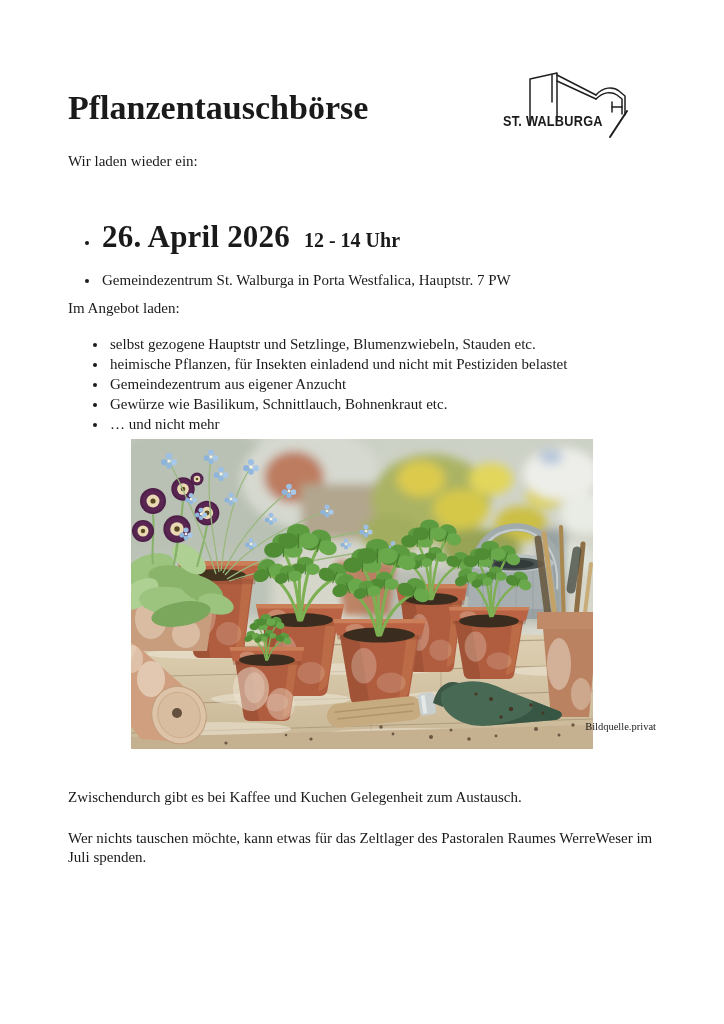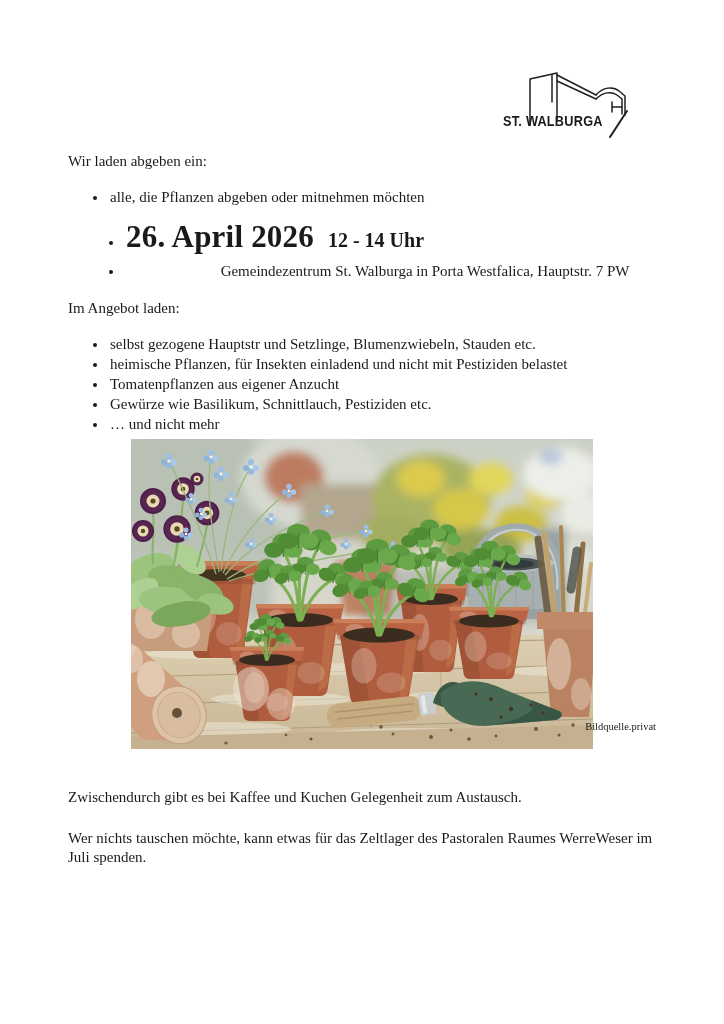--- a/index.html
+++ b/index.html
@@ -9,75 +9,73 @@
   h1.title{position:absolute;left:68px;top:88px;margin:0;font-size:34px;font-weight:bold;line-height:1.2;}
   .logo-svg{position:absolute;left:500px;top:70px;}
   .logo-text{position:absolute;left:503px;top:112px;font-family:"Liberation Sans",sans-serif;
              font-weight:bold;font-size:15.5px;letter-spacing:.3px;white-space:nowrap;
              transform:scaleX(.82);transform-origin:left center;}
   p.body{font-size:15px;line-height:19px;}
   ul.blist{list-style:disc;padding-left:40px;margin:0;font-size:15px;line-height:20px;}
   ul.blist li{padding-left:2px;}
   .intro{top:152px;}
   .invite{top:187px;position:absolute;left:68px;width:588px;}
-  .when{top:221px;position:absolute;left:84px;width:600px;}
+  .when{top:221px;position:absolute;left:60px;width:600px;}
   .date-line{font-size:15px;line-height:1.05;}
   .big-date{font-size:31px;font-weight:bold;letter-spacing:.2px;}
   .time{font-size:20px;font-weight:bold;margin-left:14px;}
-  .loc{margin-top:8px;line-height:19px;text-align:center;}
+  .loc{margin-top:17px;line-height:19px;}
   .offer-h{top:299px;}
   .offer{top:334px;position:absolute;left:68px;width:600px;}
   figure.photo{position:absolute;left:131px;top:439px;margin:0;width:462px;height:310px;}
   figure.photo svg{display:block;}
   .caption{top:720px;font-size:10.5px;line-height:13px;text-align:right;}
   .coffee{top:788px;}
   .donation{top:829px;line-height:21px;}
   symbol{overflow:visible;}
 </style>
 </head>
 <body>
 
 <div class="page">
 
+  <h1 class="title">Pflanzentauschbörse</h1>
 
   <svg class="logo-svg" width="130" height="70" viewBox="0 0 130 70">
     <g fill="none" stroke="#1f1f1f" stroke-width="1.5" stroke-linejoin="round" stroke-linecap="round">
       <path d="M30,55 L30,9 L57,3 L57,50"></path>
       <path d="M52,5 L52,32"></path>
       <path d="M57,5 L96,25"></path>
       <path d="M57,11 L96,29"></path>
       <path d="M96,25 C103,17 113,16 119,21 L125,26 L125,45"></path>
       <path d="M96,29 C103,22 111,21 117,25 L122,29 L122,44"></path>
       <path d="M112,32 L112,42"></path>
       <path d="M112,37 L122,37"></path>
       <path d="M110,67 L127,41" stroke-width="2"></path>
     </g>
   </svg>
   <span class="logo-text">ST. WALBURGA</span>
 
-  <p class="abs body intro">Wir laden abgeben ein:</p>
-
-  <ul class="blist invite">
-    <li>alle, die Pflanzen abgeben oder mitnehmen möchten</li>
-  </ul>
+  <p class="abs body intro">Wir laden wieder ein:</p>
+
 
   <ul class="blist when">
     <li class="date-line">
       <span class="big-date">26. April 2026</span><span class="time">12 - 14 Uhr</span>
     </li>
     <li class="loc">Gemeindezentrum St. Walburga in Porta Westfalica, Hauptstr. 7 PW</li>
   </ul>
 
   <p class="abs body offer-h">Im Angebot laden:</p>
 
   <ul class="blist offer">
     <li>selbst gezogene Hauptstr und Setzlinge, Blumenzwiebeln, Stauden etc.</li>
     <li>heimische Pflanzen, für Insekten einladend und nicht mit Pestiziden belastet</li>
-    <li>Tomatenpflanzen aus eigener Anzucht</li>
-    <li>Gewürze wie Basilikum, Schnittlauch, Pestiziden etc.</li>
+    <li>Gemeindezentrum aus eigener Anzucht</li>
+    <li>Gewürze wie Basilikum, Schnittlauch, Bohnenkraut etc.</li>
     <li>… und nicht mehr</li>
   </ul>
 
   <figure class="photo">
     <svg width="462" height="310" viewBox="0 0 462 310">
       <defs>
         <filter id="b5" x="-40%" y="-40%" width="180%" height="180%">
             <feGaussianBlur stdDeviation="5"></feGaussianBlur>
           </filter>
         <filter id="b3" x="-40%" y="-40%" width="180%" height="180%">

